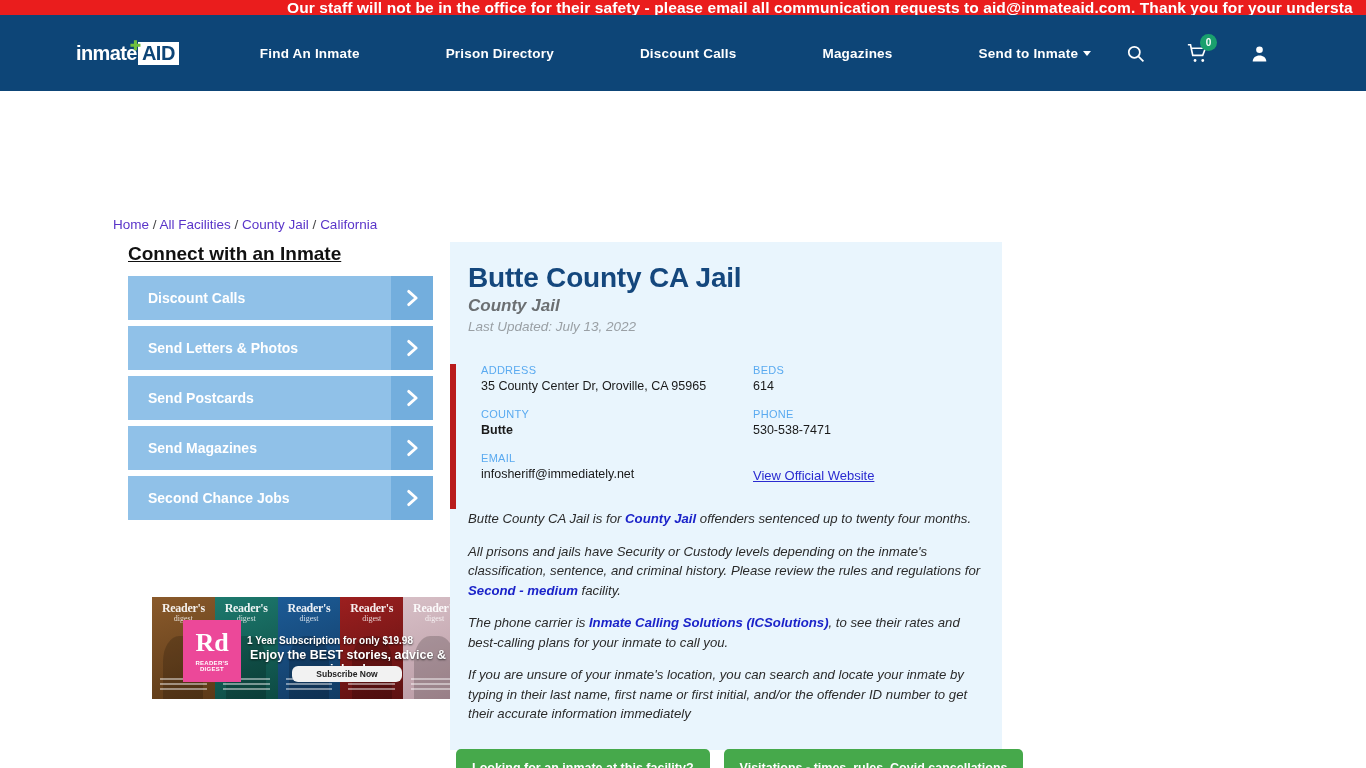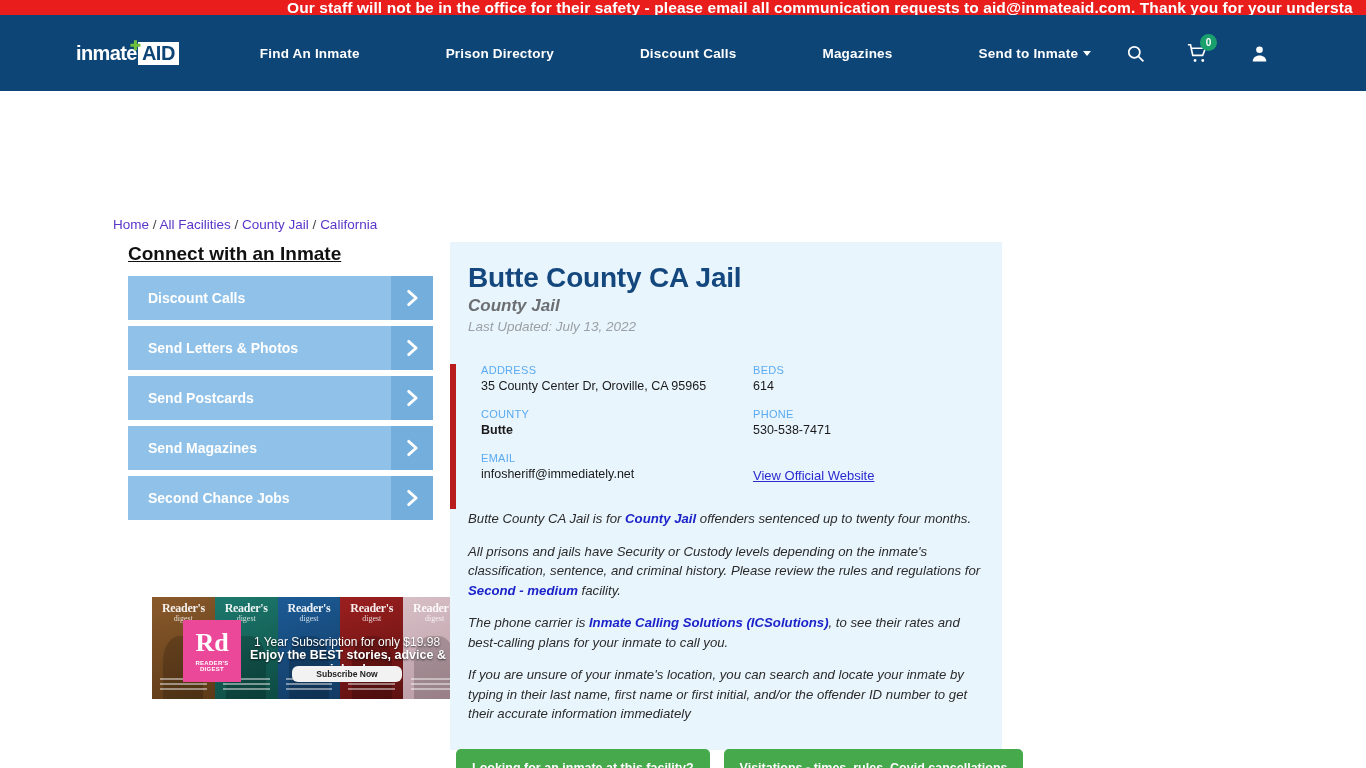--- a/index.html
+++ b/index.html
@@ -124,22 +124,22 @@
   .c5 .lines i{ background:#3a2a30; }
   #ad-rd-logo{
     position:absolute; left:31px; top:23px; width:58px; height:62px;
     background:#ec4899; color:#fff; display:flex; flex-direction:column;
     align-items:center; justify-content:center; line-height:1;
   }
   #ad-rd-logo .rd{ font-family:"Liberation Serif", serif; font-weight:bold; font-size:26px; }
   #ad-rd-logo .nm{ font-size:6px; font-weight:bold; margin-top:4px; letter-spacing:.3px; }
   #ad-rd-logo .nm2{ font-size:6px; font-weight:bold; letter-spacing:.3px; }
   #ad-line1{
-    position:absolute; left:95px; top:38px; width:200px; text-align:center;
-    color:#fff; font-size:12px; font-weight:normal; text-shadow:0 1px 2px rgba(0,0,0,.7);
+    position:absolute; left:95px; top:38px; width:200px; 
+    color:#fff; font-size:10px; font-weight:bold; text-shadow:0 1px 2px rgba(0,0,0,.7);
   }
   #ad-line2{
     position:absolute; left:92px; top:51px; width:208px; text-align:center;
     color:#fff; font-size:12.5px; font-weight:bold; text-shadow:0 1px 2px rgba(0,0,0,.7);
   }
   #ad-cta{
     position:absolute; left:140px; top:69px; width:110px; height:16px;
     background:#f2f2f2; color:#222; font-size:8.5px; font-weight:bold;
     display:flex; align-items:center; justify-content:center; border-radius:6px;
   }

